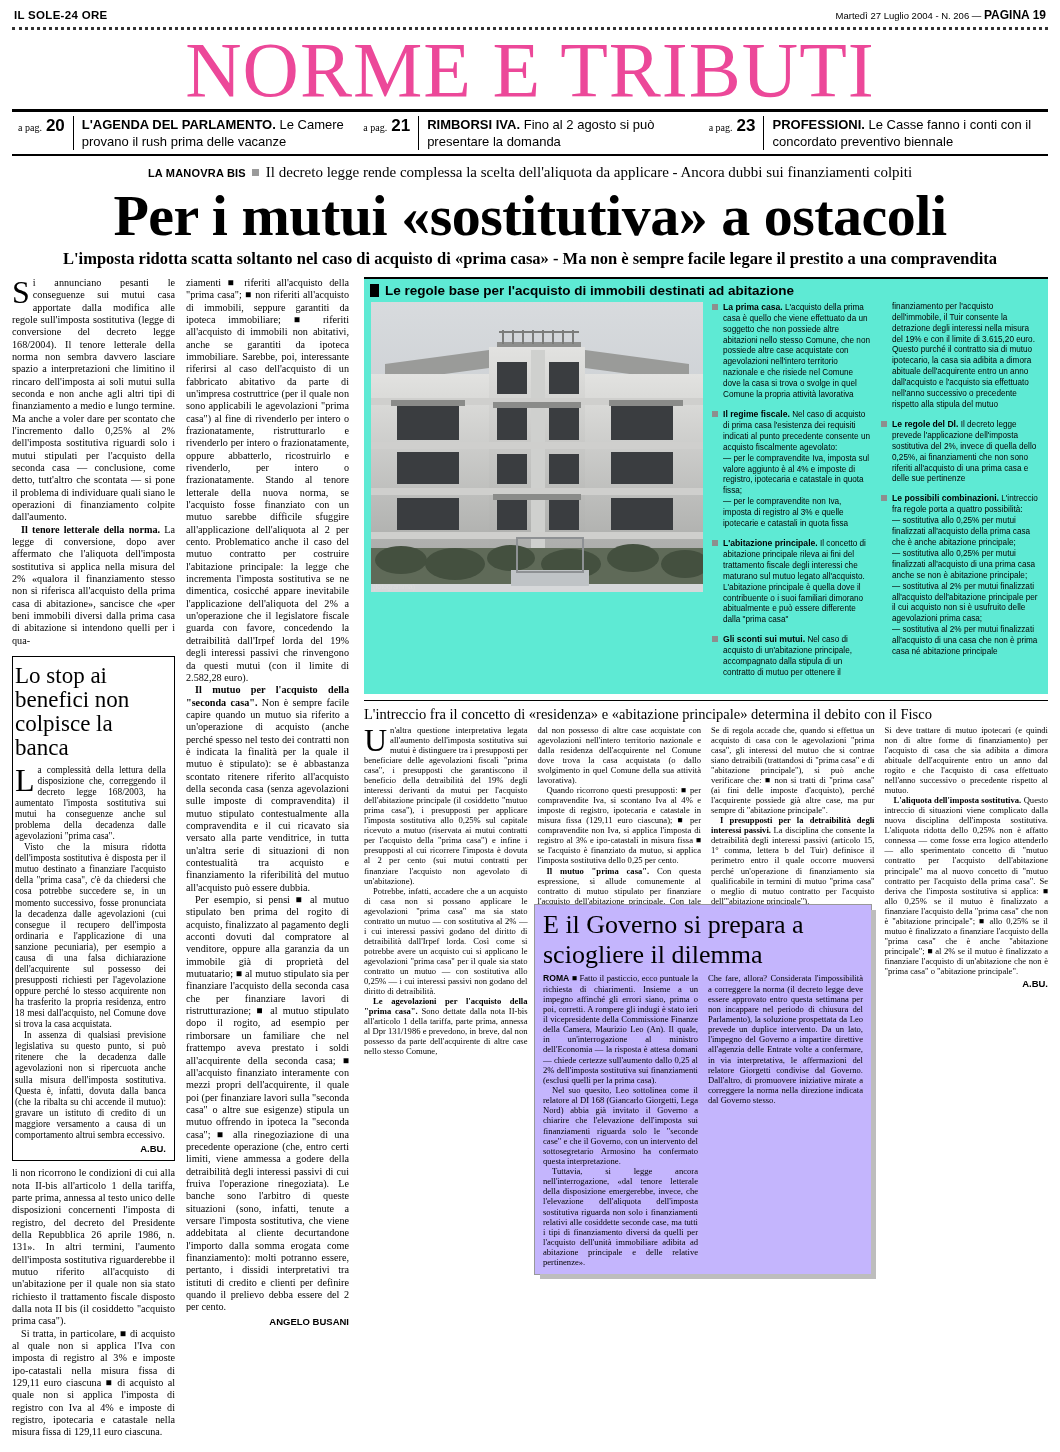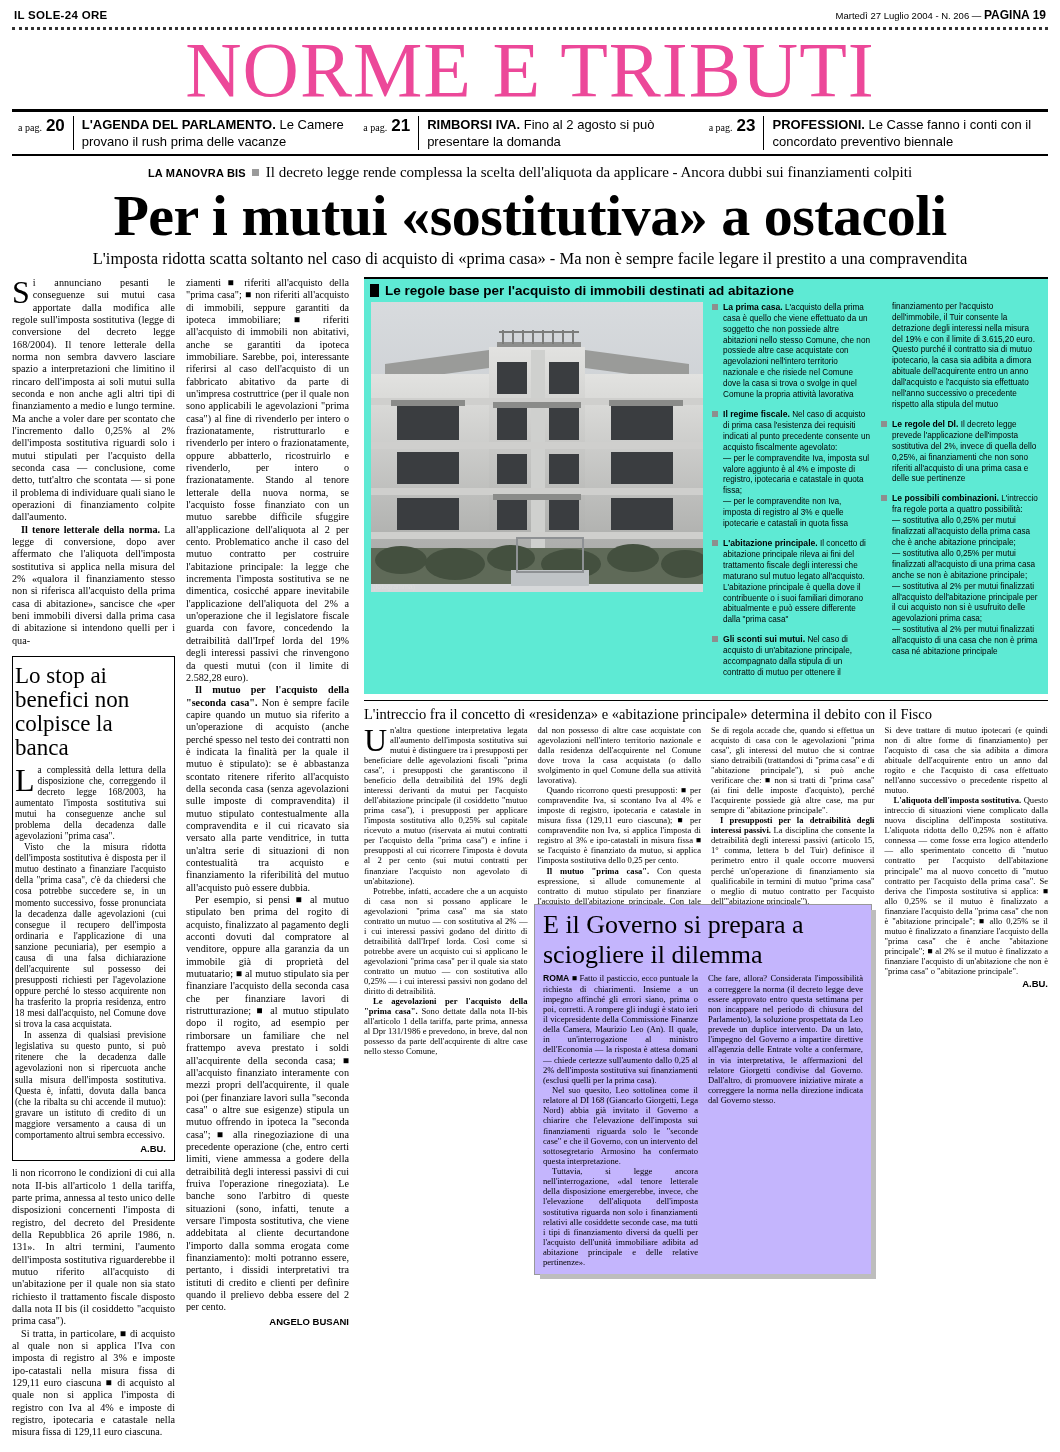--- a/index.html
+++ b/index.html
@@ -45,21 +45,21 @@
   
   .kicker { text-align:center; padding:7px 0 2px 0; }
   .kicker .kk { font-family:"Liberation Sans", sans-serif; font-weight:bold;
                 font-size:11px; letter-spacing:.2px; }
   .kicker .sq { display:inline-block; width:7px; height:7px; background:#9a9a9a;
                 margin:0 7px 0 6px; vertical-align:1px; }
   .kicker .ktxt { font-size:15px; }
 
   h2.head-main { text-align:center; font-size:58px; line-height:1.0; font-weight:bold;
                  margin:4px 0 2px 0; letter-spacing:-0.5px; }
-  .subhead { text-align:center; font-size:16.5px; margin:4px 0 6px 0; }
+  .subhead { text-align:center; font-size:16.5px; margin:4px 0 6px 0;font-weight:bold; }
 
   
   .col { font-size:10.2px; line-height:1.21; text-align:justify;
          hyphens:auto; -webkit-hyphens:auto; }
   .col p { margin:0; text-indent:9px; }
   .col p.noind { text-indent:0; }
   .col b { font-weight:bold; }
   .dropcap::first-letter {
     float:left; font-size:32px; line-height:.82; padding:2px 3px 0 0; font-weight:normal;
   }

